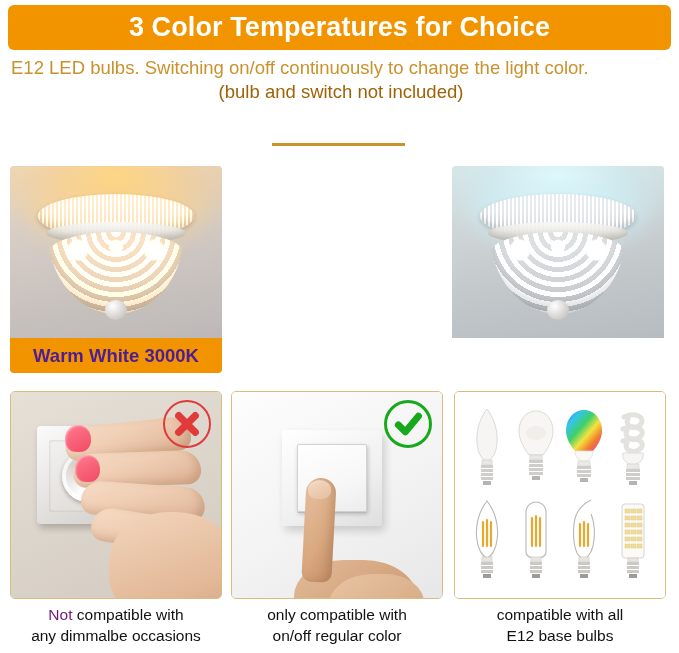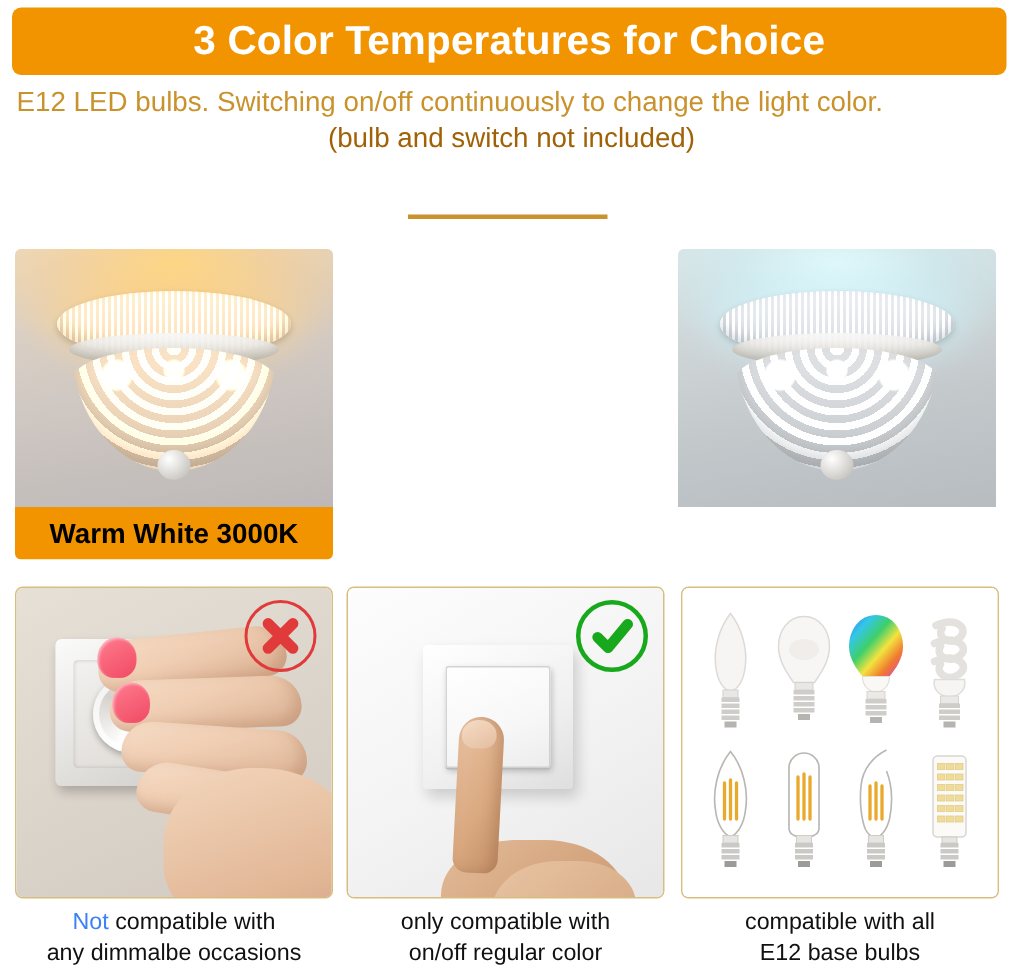--- a/index.html
+++ b/index.html
@@ -120,21 +120,21 @@
     background: radial-gradient(circle at 35% 30%, #ffffff, #b8b5ae);
   }
 
   .photo-label {
     position: absolute; left: 0; bottom: 0;
     width: 212px; height: 35px;
     background: #F29400;
     display: flex; align-items: center; justify-content: center;
   }
   .photo-label span {
-    color: #000000; font-size: 18.5px; font-weight: bold; white-space: nowrap;
+    color: #4c1d95; font-size: 18.5px; font-weight: bold; white-space: nowrap;
   }
 
   
   .bottom-row { position: absolute; left: 10px; top: 391px; width: 661px; height: 208px; }
   .bcard {
     position: absolute; top: 0; width: 212px; height: 208px;
     border: 1.5px solid #D7BE7E; border-radius: 5px; overflow: hidden; background:#fff;
   }
   .bc1 { left: 0px; }
   .bc2 { left: 221px; }
@@ -237,21 +237,21 @@
 
   
   .captions { position:absolute; left:10px; top:604px; width:661px; height:46px; }
   .cap {
     position:absolute; top:0; width:212px; text-align:center;
     font-size: 15.5px; line-height: 21px; color:#111111;
   }
   .cap1 { left:0px; }
   .cap2 { left:221px; }
   .cap3 { left:444px; }
-  .cap .hl { color:#3b82f6; }
+  .cap .hl { color:#701a75; }
   .cap .cl { display:block; white-space:nowrap; }
 </style>
 </head>
 <body>
 
 <div id="root">
 
   <div class="banner">
     <div class="banner-title">3 Color Temperatures for Choice</div>
   </div>

